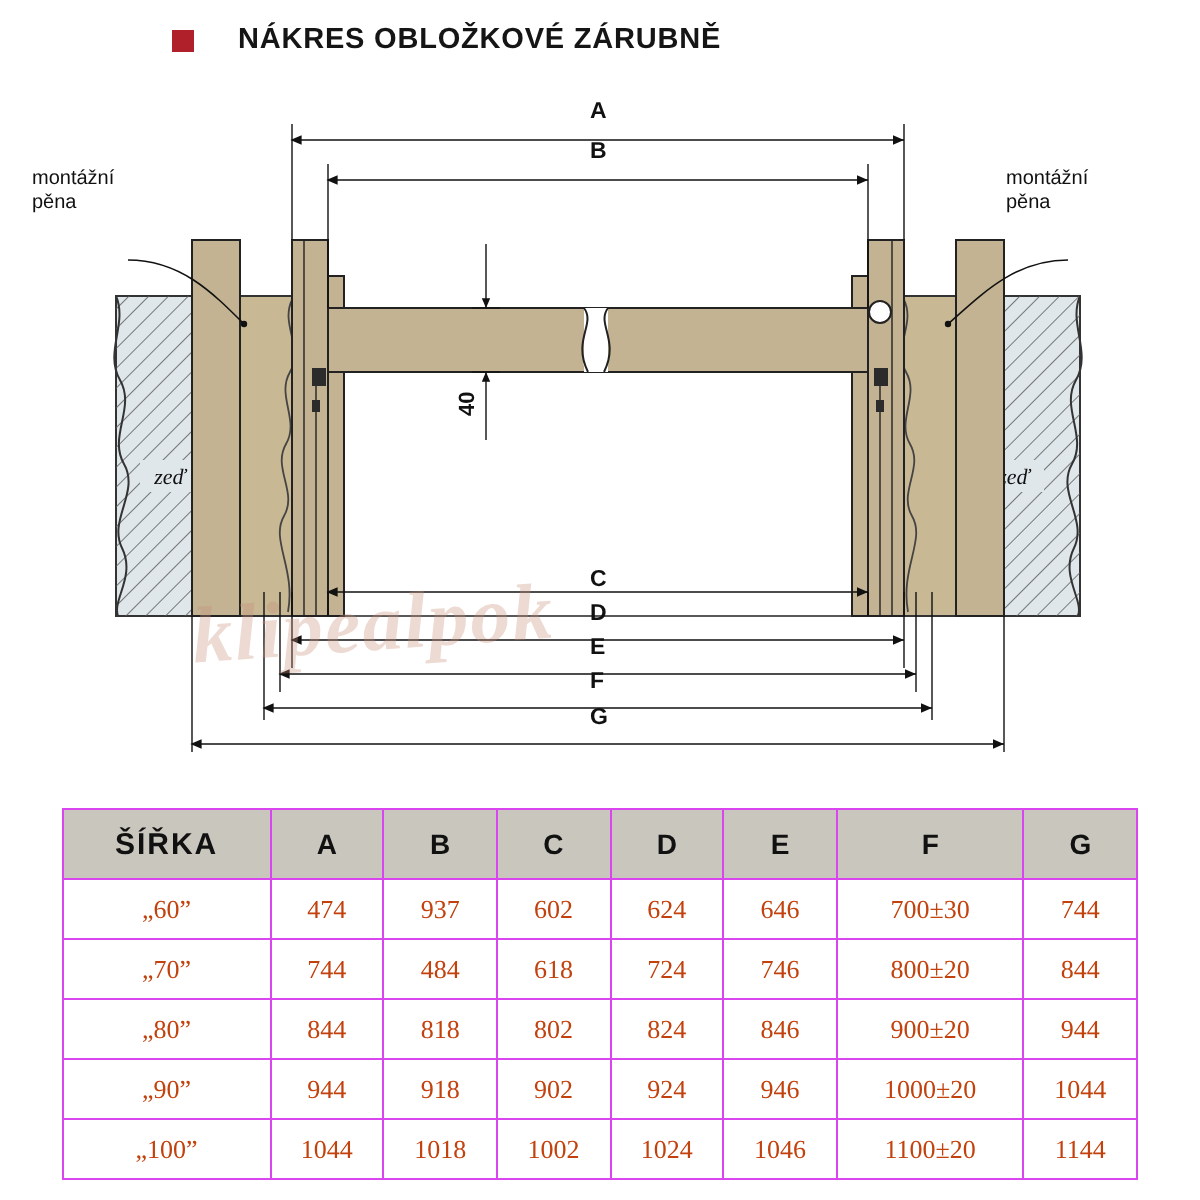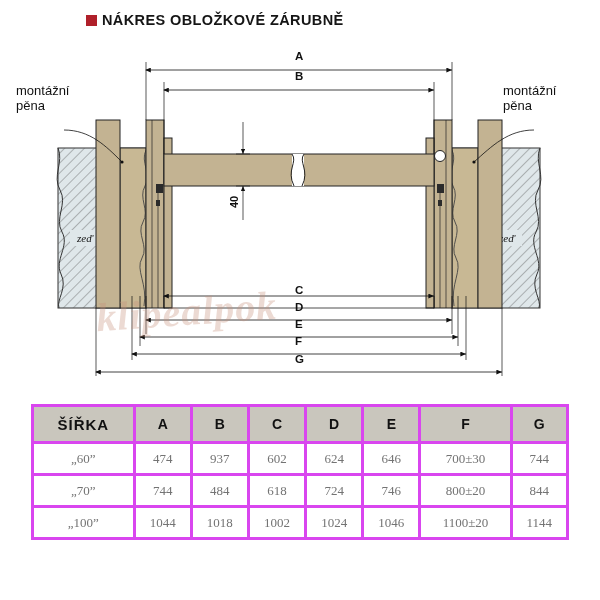--- a/index.html
+++ b/index.html
@@ -9,21 +9,21 @@
     font-family:"Liberation Sans", sans-serif;
     color:#1a1a1a;
     overflow:hidden;
     position:relative;
   }
   #root{position:relative;width:600px;height:600px;}
 
   
   .title-row{
     position:absolute;left:86px;top:12px;
-    display:flex;align-items:center;gap:5px;
+    display:flex;align-items:center;gap:22px;
   }
   .title-square{
     width:11px;height:11px;background:#b0202a;display:inline-block;
   }
   .title-text{
     font-size:14.5px;font-weight:bold;letter-spacing:.4px;color:#151515;
     white-space:nowrap;
   }
 
   
@@ -36,52 +36,52 @@
     font-size:40px;font-style:italic;font-weight:bold;
     color:rgba(196,142,120,.33);
     letter-spacing:1px;
     pointer-events:none;
     transform:rotate(-4deg);
     font-family:"Liberation Serif", serif;
   }
 
   
   .lbl{
-    position:absolute;font-size:13px;line-height:1.15;color:#111;
+    position:absolute;font-size:10px;line-height:1.15;color:#111;
     white-space:nowrap;
   }
   .lbl.left{left:16px;top:84px;text-align:left;}
   .lbl.right{left:503px;top:84px;text-align:left;}
 
   
   .dimletter{
     position:absolute;font-size:11.5px;font-weight:bold;color:#111;
   }
 
   
   .table-wrap{position:absolute;left:31px;top:404px;width:538px;}
   table{border-collapse:collapse;width:538px;}
   th,td{
-    border:3px solid #d946ef;
+    border:1px solid #d946ef;
     text-align:center;
     font-size:13px;
     height:29px;
     padding:0 2px;
     font-family:"Liberation Serif", serif;
   }
   thead th{
     background:#c9c6bd;
     font-weight:bold;
     font-size:14px;
     color:#111;
     height:34px;
     font-family:"Liberation Sans", sans-serif;
   }
   thead th.first{font-size:15px;letter-spacing:1px;}
-  tbody td{background:#ffffff;color:#737373;}
+  tbody td{background:#ffffff;color:#c2410c;}
   tbody td.first{font-weight:normal;}
 </style>
 </head>
 <body>
 
 <div id="root">
 
   <div class="title-row">
     <span class="title-square"></span>
     <span class="title-text">NÁKRES OBLOŽKOVÉ ZÁRUBNĚ</span>
@@ -245,20 +245,40 @@
           <td class="first">„70”</td>
           <td>744</td>
           <td>484</td>
           <td>618</td>
           <td>724</td>
           <td>746</td>
           <td>800±20</td>
           <td>844</td>
         </tr>
         <tr>
+          <td class="first">„80”</td>
+          <td>844</td>
+          <td>818</td>
+          <td>802</td>
+          <td>824</td>
+          <td>846</td>
+          <td>900±20</td>
+          <td>944</td>
+        </tr>
+        <tr>
+          <td class="first">„90”</td>
+          <td>944</td>
+          <td>918</td>
+          <td>902</td>
+          <td>924</td>
+          <td>946</td>
+          <td>1000±20</td>
+          <td>1044</td>
+        </tr>
+        <tr>
           <td class="first">„100”</td>
           <td>1044</td>
           <td>1018</td>
           <td>1002</td>
           <td>1024</td>
           <td>1046</td>
           <td>1100±20</td>
           <td>1144</td>
         </tr>
       </tbody>

